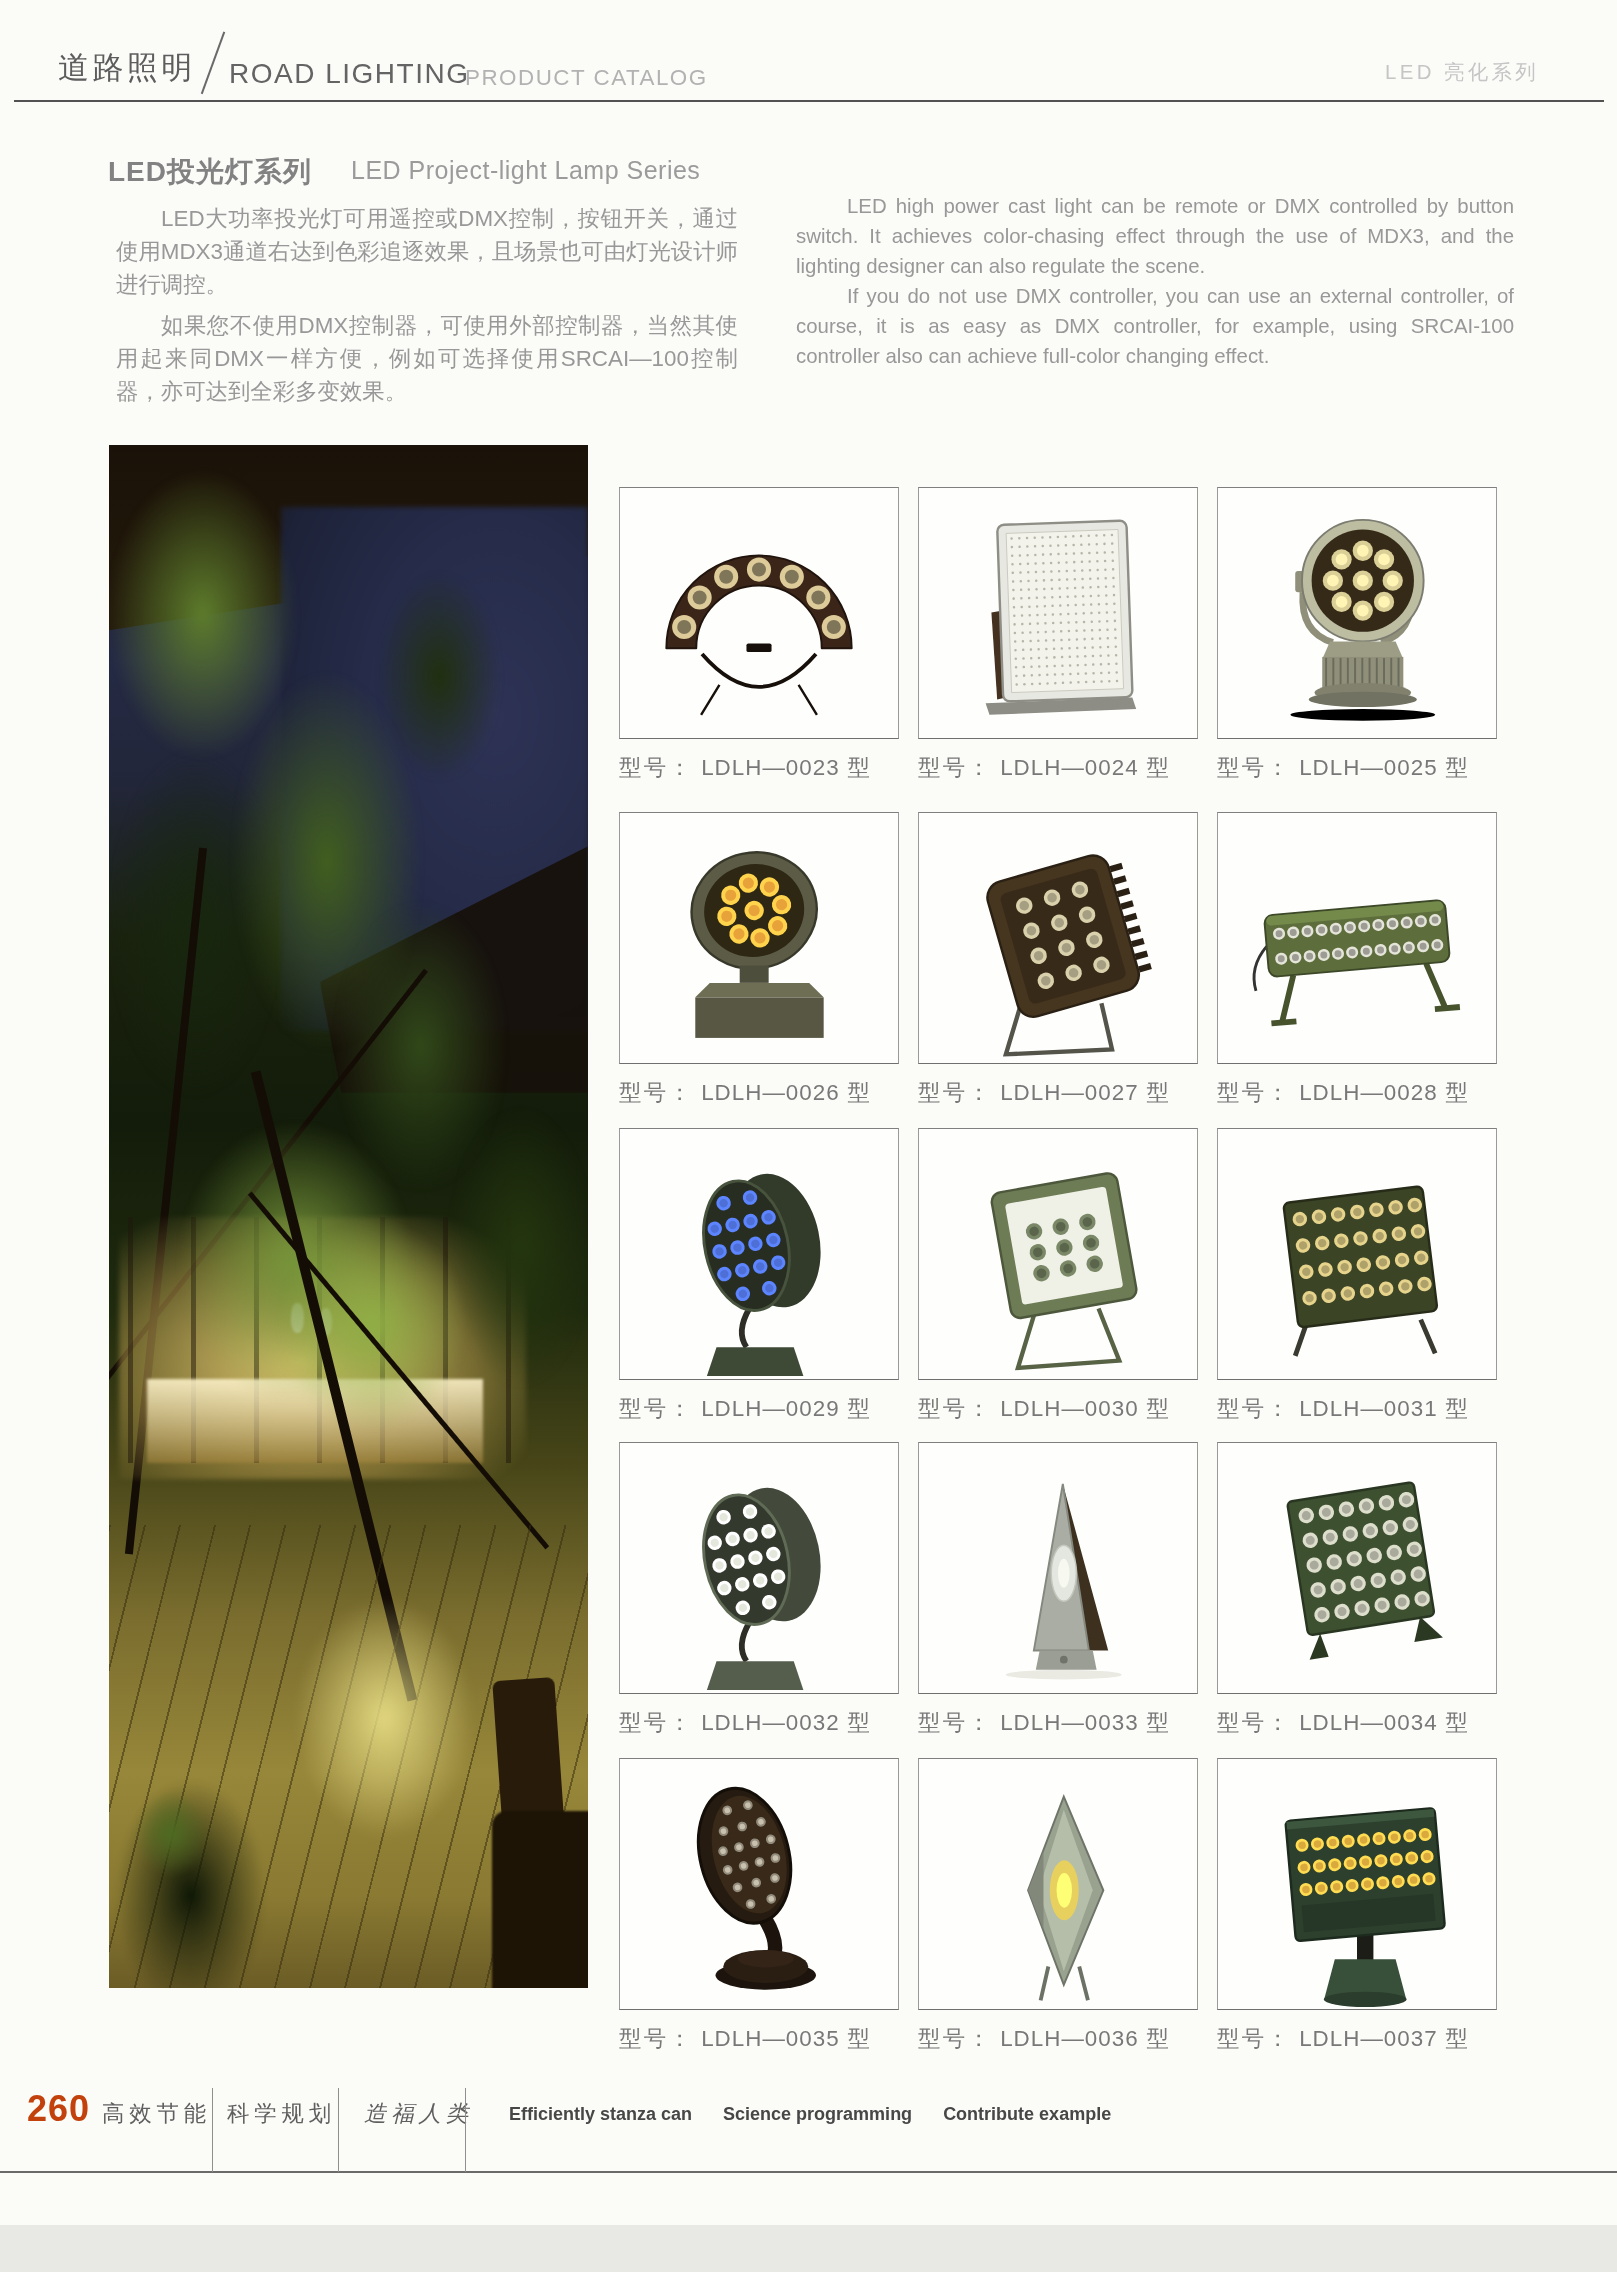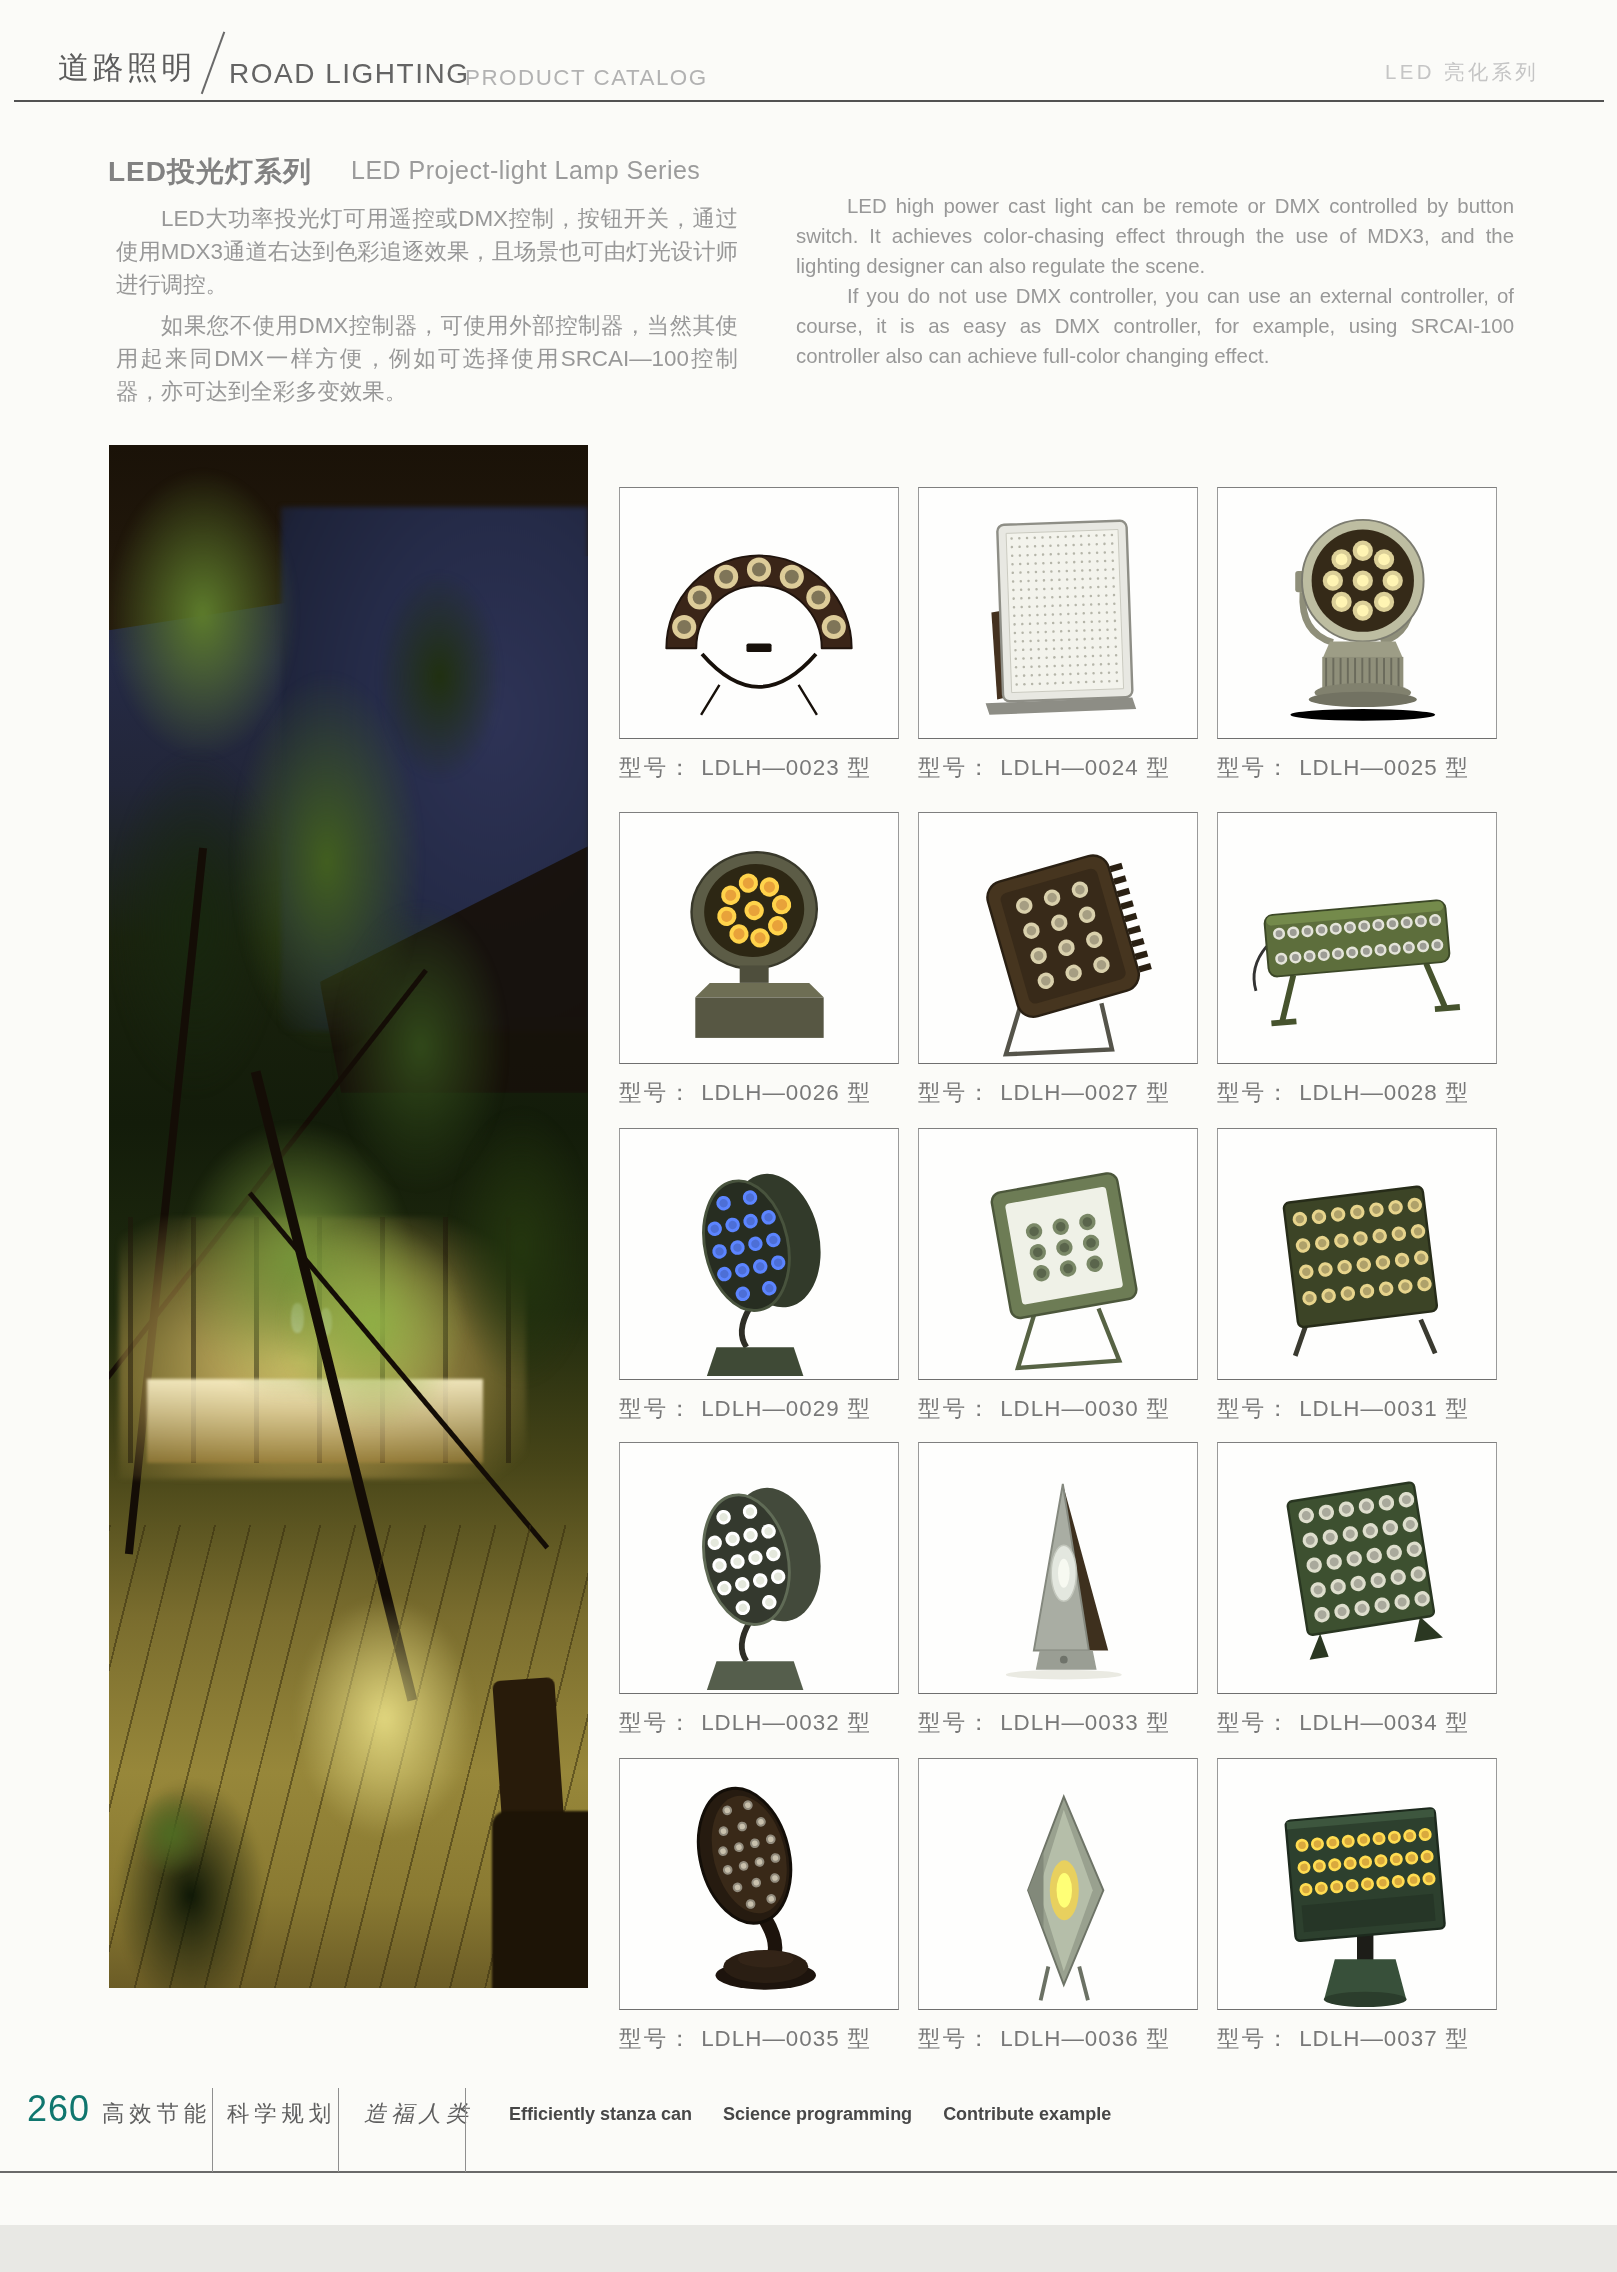--- a/index.html
+++ b/index.html
@@ -69,21 +69,21 @@
   #product-grid{left:619px;top:449px;width:879px;height:1574px;margin-top:38px;}
   .cell{position:absolute;width:280px;}
   .pbox{box-sizing:border-box;width:280px;height:252px;background:#fefefd;
     border:1px solid #9a9a9a;border-top:1.5px solid #7f7f7f;border-bottom:1.9px solid #6f6f6f;}
   .pbox svg{width:100%;height:100%;display:block;}
   .plabel{margin-top:12.6px;display:flex;gap:7.8px;align-items:baseline;
     font-size:22.4px;color:#787878;letter-spacing:1px;white-space:nowrap;}
   .plabel .lp{letter-spacing:2.4px;}
   
   .footer-rule{left:0;top:2171px;width:1617px;height:1.5px;background:#6a6a6a;}
-  .page-number{left:27px;top:2088px;font-size:36px;color:#0f766e;letter-spacing:1px;font-weight:400;}
+  .page-number{left:27px;top:2088px;font-size:36px;color:#c2410c;letter-spacing:1px;font-weight:700;}
   .slogan{top:2098px;font-size:22.4px;color:#5f5f5f;letter-spacing:4.9px;font-weight:500;}
   .sl0{left:102px;} .sl1{left:227px;} .sl2{left:364px;font-style:italic;}
   .fdiv{top:2088px;width:1px;height:84px;background:#8f8f8f;}
   .fd0{left:212px;} .fd1{left:338px;} .fd2{left:465px;}
   .slogans-en{left:509px;top:2104px;display:flex;gap:31px;font-size:18px;font-weight:bold;color:#474747;justify-content:space-between;}
 </style>
 </head>
 <body>
 
 <div class="page">

